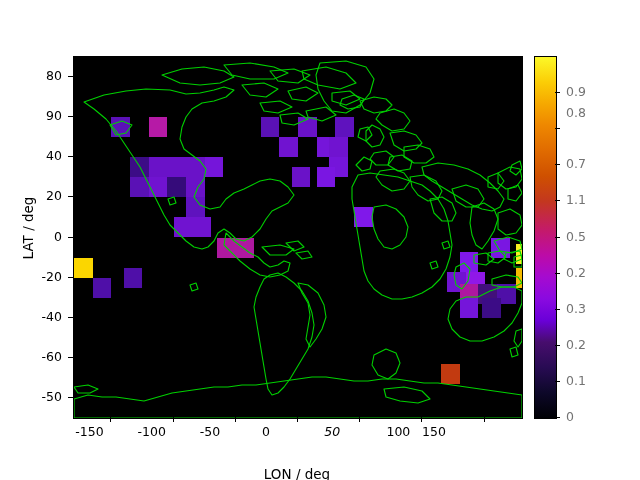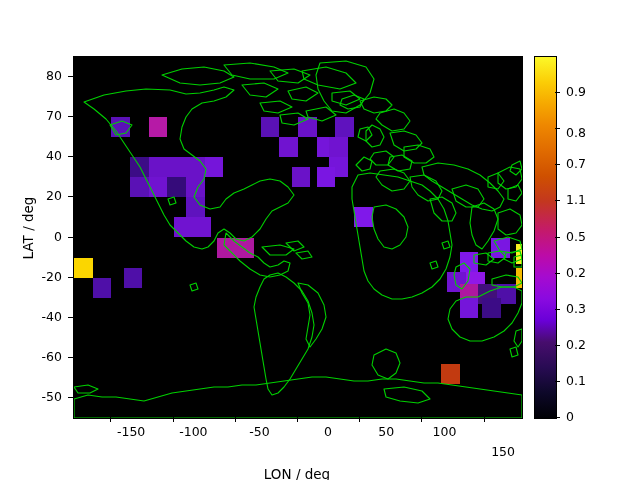--- a/index.html
+++ b/index.html
@@ -22,21 +22,21 @@
     position:absolute;left:73px;top:56px;width:448px;height:361px;
     background:#000000;border:1px solid #000;overflow:hidden;
   }
   #cells,#coast{position:absolute;left:0;top:0;width:448px;height:361px;}
   .cell{position:absolute;}
 
   
   .tick-x{position:absolute;width:1px;height:5px;background:#000;top:417px;}
   .tick-y{position:absolute;height:1px;width:5px;background:#000;left:68px;}
   .xlab{position:absolute;top:424px;font-size:12.5px;color:#000;
-        text-align:right;width:70px;}
+        text-align:left;width:70px;}
   .ylab{position:absolute;font-size:12.5px;color:#000;
         text-align:right;width:46px;right:578px;}
   #xtitle{
     position:absolute;left:73px;top:454px;width:448px;text-align:center;
     font-size:13.5px;color:#000;margin-top:12px;
   }
   #ytitle{
     position:absolute;left:-52px;top:220px;width:160px;text-align:center;
     font-size:13.5px;color:#000;
     transform:rotate(-90deg);transform-origin:center center;
@@ -58,21 +58,21 @@
       #c41a6a 52%,
       #c3371f 60%,
       #cf5000 67%,
       #e06b00 74%,
       #ee8700 81%,
       #f6a800 87%,
       #fbcd06 93%,
       #fcf828 100%);
   }
   .cb-tick{position:absolute;left:555px;width:5px;height:1px;background:#000;}
-  .cb-lab{position:absolute;left:566px;font-size:12.5px;color:#000000;}
+  .cb-lab{position:absolute;left:566px;font-size:12.5px;color:#737373;}
 </style>
 </head>
 <body>
 
 <div id="figure">
 
 
   <div id="plot">
     <div id="cells">
         <div class="cell" style="left: 0px; top: 200.556px; width: 18.6667px; height: 20.0556px; background: rgb(251, 214, 0);"></div>
@@ -240,58 +240,58 @@
       <div class="cb-lab" style="top: 300.7px;">0.3</div>
       <div class="cb-tick" style="top: 272.6px;"></div>
       <div class="cb-lab" style="top: 264.6px;">0.2</div>
       <div class="cb-tick" style="top: 236.5px;"></div>
       <div class="cb-lab" style="top: 228.5px;">0.5</div>
       <div class="cb-tick" style="top: 200.4px;"></div>
       <div class="cb-lab" style="top: 192.4px;">1.1</div>
       <div class="cb-tick" style="top: 164.3px;"></div>
       <div class="cb-lab" style="top: 156.3px;">0.7</div>
       <div class="cb-tick" style="top: 128.2px;"></div>
-      <div class="cb-lab" style="top: 125px;">0.8</div>
+      <div class="cb-lab" style="top: 105px;">0.8</div>
       <div class="cb-tick" style="top: 92.1px;"></div>
       <div class="cb-lab" style="top: 84.1px;">0.9</div>
     </div>
 
   <div id="axis-x">
       <div class="tick-x" style="left: 110.333px;"></div>
       <div class="xlab" style="left: 75.3333px;">-150</div>
       <div class="tick-x" style="left: 172.556px;"></div>
       <div class="xlab" style="left: 137.556px;">-100</div>
       <div class="tick-x" style="left: 234.778px;"></div>
       <div class="xlab" style="left: 199.778px;">-50</div>
       <div class="tick-x" style="left: 297px;"></div>
       <div class="xlab" style="left: 262px;">0</div>
       <div class="tick-x" style="left: 359.222px;"></div>
-      <div class="xlab" style="left: 324.222px;">50</div>
+      <div class="xlab" style="left: 324.222px; font-style: italic;">50</div>
       <div class="tick-x" style="left: 421.444px;"></div>
       <div class="xlab" style="left: 386.444px;">100</div>
       <div class="tick-x" style="left: 483.667px;"></div>
-      <div class="xlab" style="left: 445px; margin-top: 20px;">150</div>
+      <div class="xlab" style="left: 422px;">150</div>
     </div>
   <div id="axis-y">
       <div class="tick-y" style="top: 396.944px;"></div>
       <div class="ylab" style="top: 388.944px;">-50</div>
       <div class="tick-y" style="top: 356.833px;"></div>
       <div class="ylab" style="top: 348.833px;">-60</div>
       <div class="tick-y" style="top: 316.722px;"></div>
       <div class="ylab" style="top: 308.722px;">-40</div>
       <div class="tick-y" style="top: 276.611px;"></div>
       <div class="ylab" style="top: 268.611px;">-20</div>
       <div class="tick-y" style="top: 236.5px;"></div>
       <div class="ylab" style="top: 228.5px;">0</div>
       <div class="tick-y" style="top: 196.389px;"></div>
       <div class="ylab" style="top: 188.389px;">20</div>
       <div class="tick-y" style="top: 156.278px;"></div>
       <div class="ylab" style="top: 148.278px;">40</div>
       <div class="tick-y" style="top: 116.167px;"></div>
-      <div class="ylab" style="top: 108.167px;">70</div>
+      <div class="ylab" style="top: 108.167px;">90</div>
       <div class="tick-y" style="top: 76.0556px;"></div>
       <div class="ylab" style="top: 68.0556px;">80</div>
     </div>
 
   <div id="xtitle">LON / deg</div>
   <div id="ytitle">LAT / deg</div>
 
 </div>
 
 </body></html>

